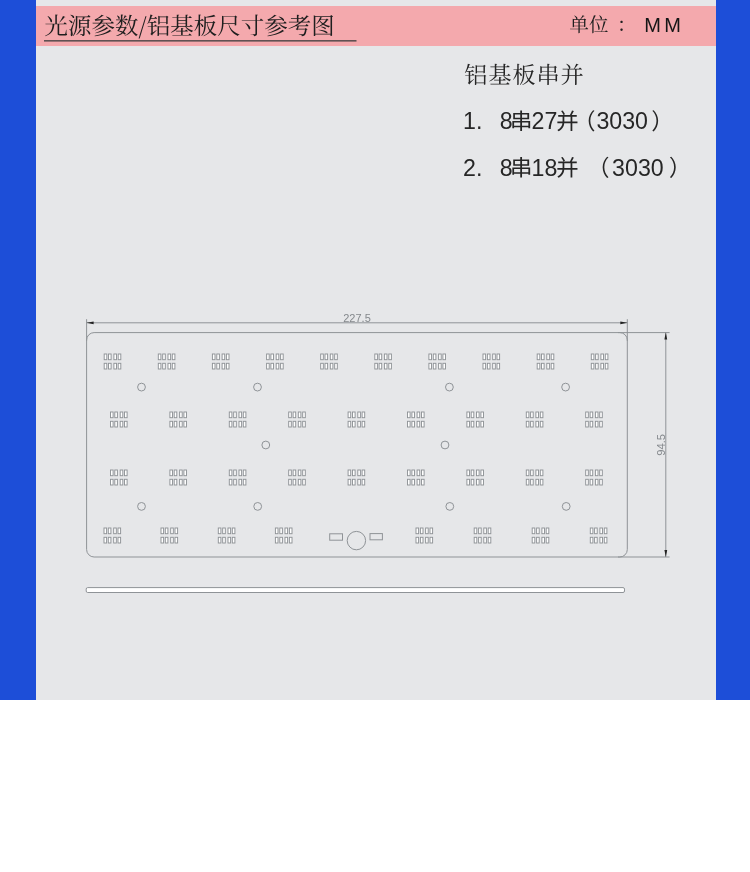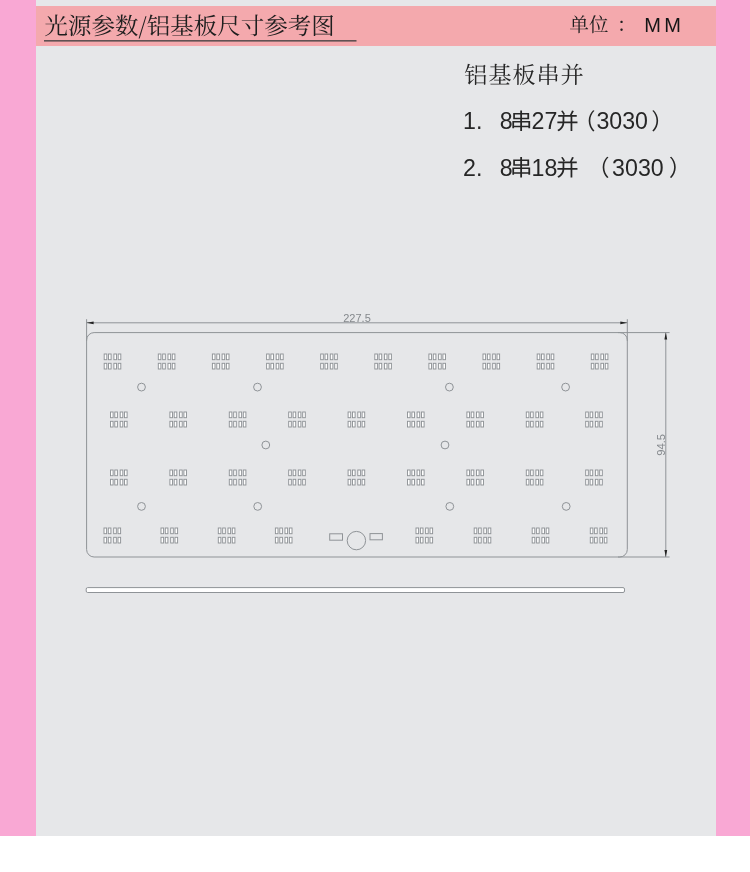--- a/index.html
+++ b/index.html
@@ -1,18 +1,18 @@
 <!DOCTYPE html>
 <html><head>
 <meta charset="utf-8">
 <title>铝基板尺寸参考图</title>
 <style>
   html,body{margin:0;padding:0;}
   body{width:750px;height:872px;background:#ffffff;font-family:"Liberation Sans",sans-serif;}
-  .page{position:relative;width:750px;height:836px;background:#f9a8d4;overflow:hidden;}
+  .page{position:relative;width:750px;height:700px;background:#1d4ed8;overflow:hidden;}
   .content{position:absolute;left:36px;top:0;width:680px;height:872px;background:#e6e7e9;}
   .band{position:absolute;left:36px;top:6px;width:680px;height:40px;background:#f4a9ad;}
   svg.overlay{position:absolute;left:0;top:0;}
 </style>
 </head>
 <body>
 <div class="page">
 
 <div class="content"></div>
 

